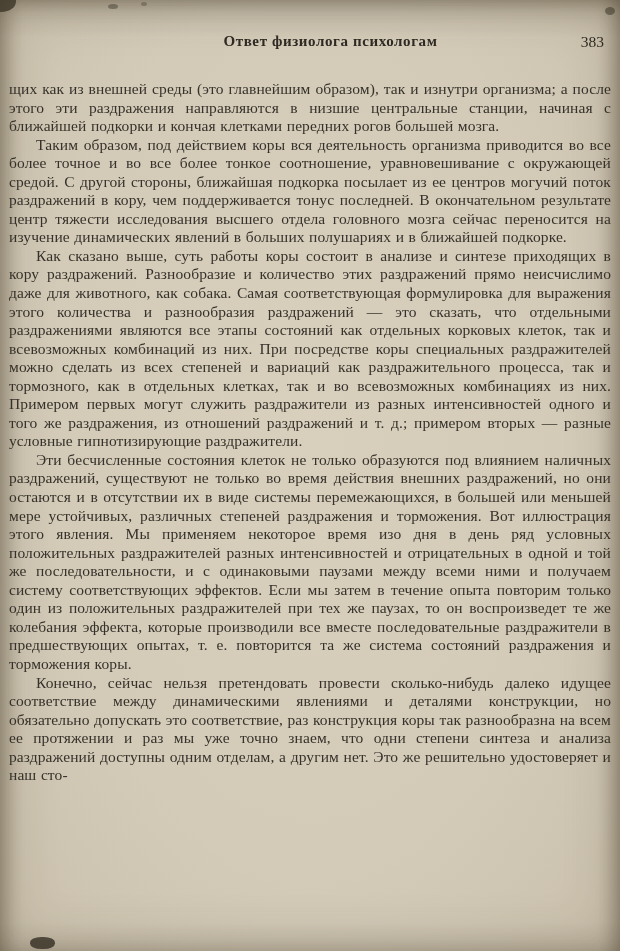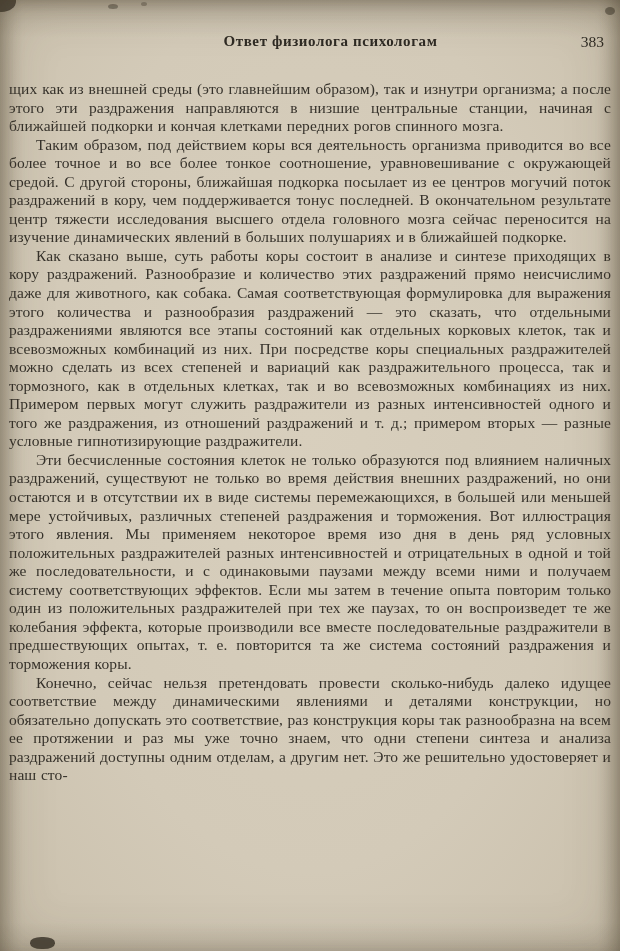--- a/index.html
+++ b/index.html
@@ -91,21 +91,21 @@
 <body>
 
 <div class="page">
 
   <header class="running-head">
     <span class="running-title">Ответ физиолога психологам</span>
     <span class="page-number">383</span>
   </header>
 
   <main class="page-text">
-    <p class="noindent">щих как из внешней среды (это главнейшим образом), так и изнутри организма; а после этого эти раздражения направляются в низшие центральные станции, начиная с ближайшей подкорки и кончая клетками передних рогов спинного мозга.</p>
+    <p class="noindent">щих как из внешней среды (это главнейшим образом), так и изнутри организма; а после этого эти раздражения направляются в низшие центральные станции, начиная с ближайшей подкорки и кончая клетками передних рогов большей мозга.</p>
     <p>Таким образом, под действием коры вся деятельность организма приводится во все более точное и во все более тонкое соотношение, уравновешивание с окружающей средой. С другой стороны, ближайшая подкорка посылает из ее центров могучий поток раздражений в кору, чем поддерживается тонус последней. В окончательном результате центр тяжести исследования высшего отдела головного мозга сейчас переносится на изучение динамических явлений в больших полушариях и в ближайшей подкорке.</p>
     <p>Как сказано выше, суть работы коры состоит в анализе и синтезе приходящих в кору раздражений. Разнообразие и количество этих раздражений прямо неисчислимо даже для животного, как собака. Самая соответствующая формулировка для выражения этого количества и разнообразия раздражений — это сказать, что отдельными раздражениями являются все этапы состояний как отдельных корковых клеток, так и всевозможных комбинаций из них. При посредстве коры специальных раздражителей можно сделать из всех степеней и вариаций как раздражительного процесса, так и тормозного, как в отдельных клетках, так и во всевозможных комбинациях из них. Примером первых могут служить раздражители из разных интенсивностей одного и того же раздражения, из отношений раздражений и т. д.; примером вторых — разные условные гипнотизирующие раздражители.</p>
     <p>Эти бесчисленные состояния клеток не только образуются под влиянием наличных раздражений, существуют не только во время действия внешних раздражений, но они остаются и в отсутствии их в виде системы перемежающихся, в большей или меньшей мере устойчивых, различных степеней раздражения и торможения. Вот иллюстрация этого явления. Мы применяем некоторое время изо дня в день ряд условных положительных раздражителей разных интенсивностей и отрицательных в одной и той же последовательности, и с одинаковыми паузами между всеми ними и получаем систему соответствующих эффектов. Если мы затем в течение опыта повторим только один из положительных раздражителей при тех же паузах, то он воспроизведет те же колебания эффекта, которые производили все вместе последовательные раздражители в предшествующих опытах, т. е. повторится та же система состояний раздражения и торможения коры.</p>
     <p>Конечно, сейчас нельзя претендовать провести сколько-нибудь далеко идущее соответствие между динамическими явлениями и деталями конструкции, но обязательно допускать это соответствие, раз конструкция коры так разнообразна на всем ее протяжении и раз мы уже точно знаем, что одни степени синтеза и анализа раздражений доступны одним отделам, а другим нет. Это же решительно удостоверяет и наш сто-</p>
   </main>
 
   <div class="artifact art-tl"></div>
   <div class="artifact art-top1"></div>
   <div class="artifact art-top2"></div>
   <div class="artifact art-tr"></div>

